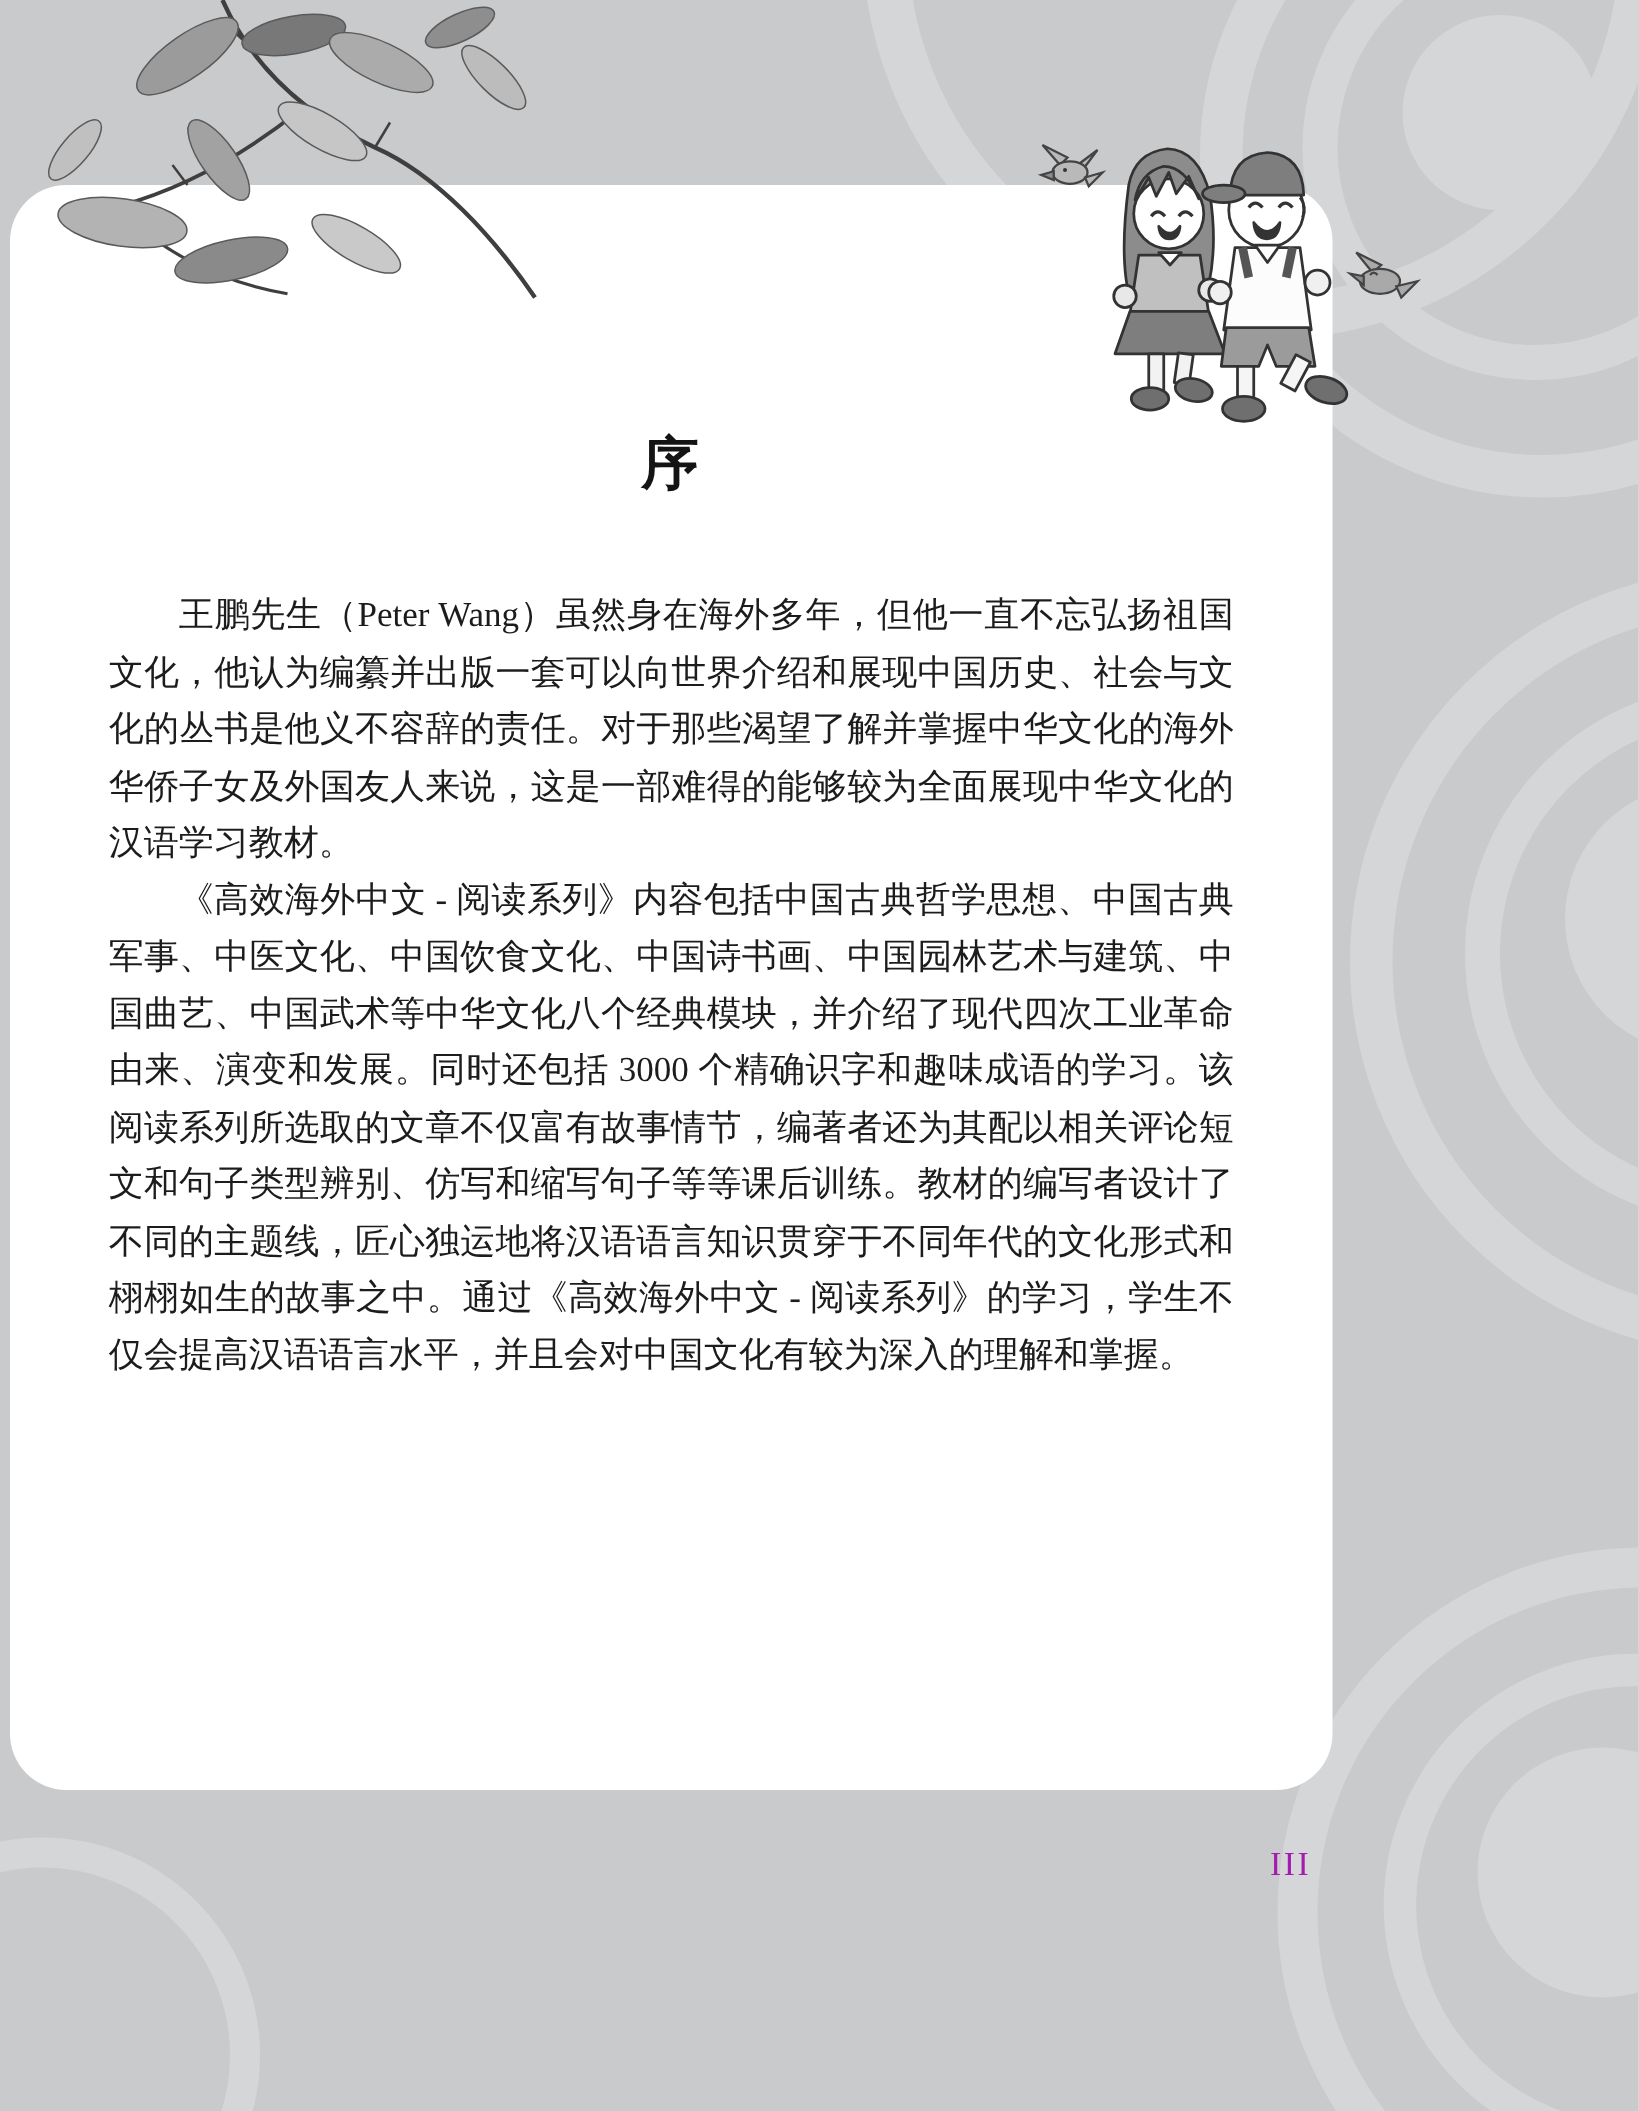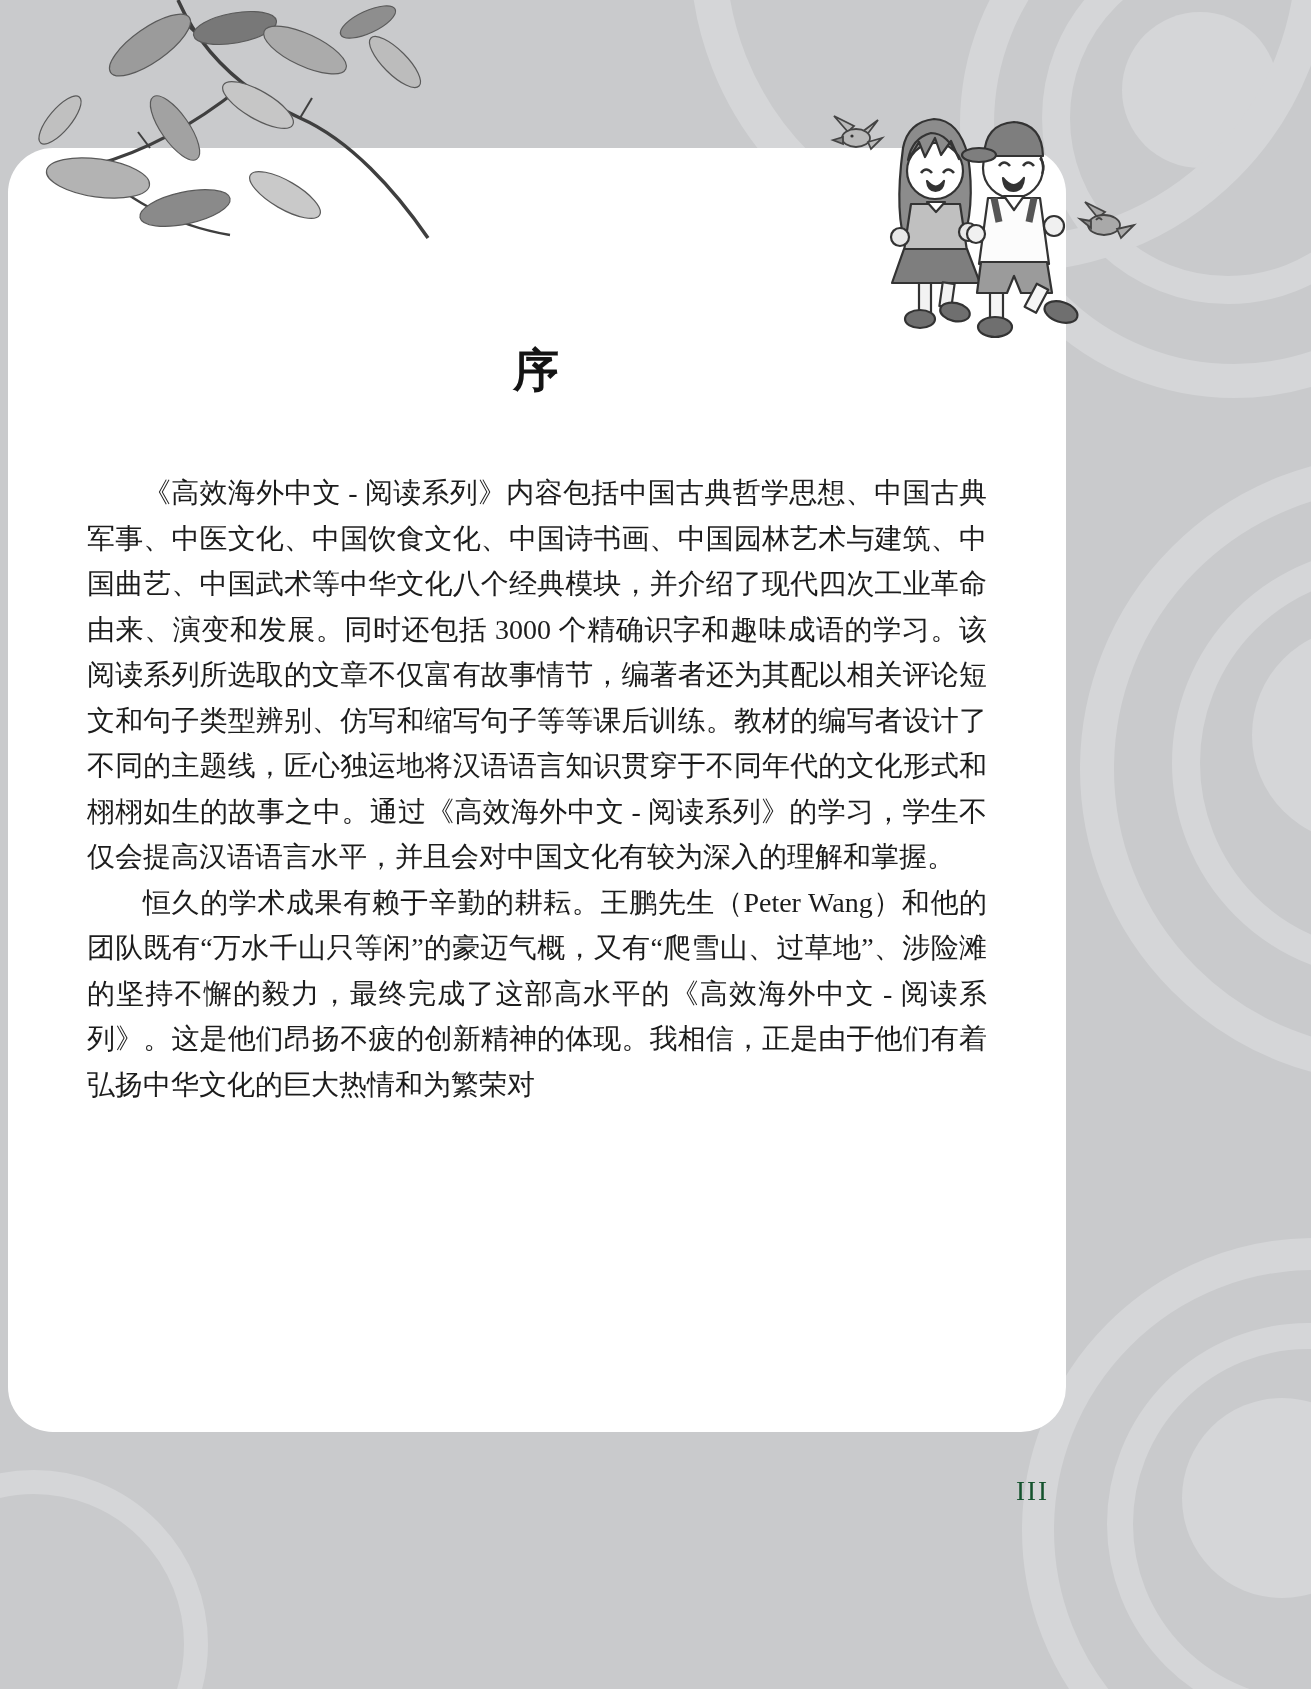--- a/index.html
+++ b/index.html
@@ -54,21 +54,21 @@
   }
   .body-text p { margin:0; text-indent:2em; }
 
   .branch { position:absolute; left:0; top:0; z-index:3; }
   .kids   { position:absolute; left:808px; top:86px; z-index:3; }
 
   .pagenum {
     position:absolute; z-index:3;
     left:1016px; top:1476px;
     font-size:27px;
-    color:#14532d;
+    color:#a21caf;
     letter-spacing:2px;
   }
 </style>
 </head>
 <body>
 
 <div class="ring r1"></div>
 <div class="ring r2"></div>
 <div class="disc d1"></div>
 <div class="ring r3"></div>
@@ -76,22 +76,22 @@
 <div class="disc d2"></div>
 <div class="ring r5"></div>
 <div class="ring r6"></div>
 <div class="disc d3"></div>
 <div class="ring r7"></div>
 <div class="ring r8"></div>
 
 <div class="sheet">
   <h1 class="title">序</h1>
   <div class="body-text">
+    <p>王鹏先生（Peter Wang）虽然身在海外多年，但他一直不忘弘扬祖国文化，他认为编纂并出版一套可以向世界介绍和展现中国历史、社会与文化的丛书是他义不容辞的责任。对于那些渴望了解并掌握中华文化的海外华侨子女及外国友人来说，这是一部难得的能够较为全面展现中华文化的汉语学习教材。</p>
     <p>《高效海外中文 - 阅读系列》内容包括中国古典哲学思想、中国古典军事、中医文化、中国饮食文化、中国诗书画、中国园林艺术与建筑、中国曲艺、中国武术等中华文化八个经典模块，并介绍了现代四次工业革命由来、演变和发展。同时还包括 3000 个精确识字和趣味成语的学习。该阅读系列所选取的文章不仅富有故事情节，编著者还为其配以相关评论短文和句子类型辨别、仿写和缩写句子等等课后训练。教材的编写者设计了不同的主题线，匠心独运地将汉语语言知识贯穿于不同年代的文化形式和栩栩如生的故事之中。通过《高效海外中文 - 阅读系列》的学习，学生不仅会提高汉语语言水平，并且会对中国文化有较为深入的理解和掌握。</p>
-    <p>恒久的学术成果有赖于辛勤的耕耘。王鹏先生（Peter Wang）和他的团队既有“万水千山只等闲”的豪迈气概，又有“爬雪山、过草地”、涉险滩的坚持不懈的毅力，最终完成了这部高水平的《高效海外中文 - 阅读系列》。这是他们昂扬不疲的创新精神的体现。我相信，正是由于他们有着弘扬中华文化的巨大热情和为繁荣对</p>
   </div>
 </div>
 
 <svg class="branch" width="440" height="250" viewBox="0 0 440 250">
   <g stroke="#3f3f3f" stroke-width="3.5" fill="none">
     <path d="M178,0 C200,50 240,90 300,118 C350,140 395,190 428,238"></path>
     <path d="M240,88 C200,120 150,150 95,165" stroke-width="3"></path>
     <path d="M95,165 C120,195 170,225 230,235" stroke-width="2.5"></path>
     <path d="M205,42 L188,26" stroke-width="2"></path>
     <path d="M300,118 L312,98" stroke-width="2"></path>

